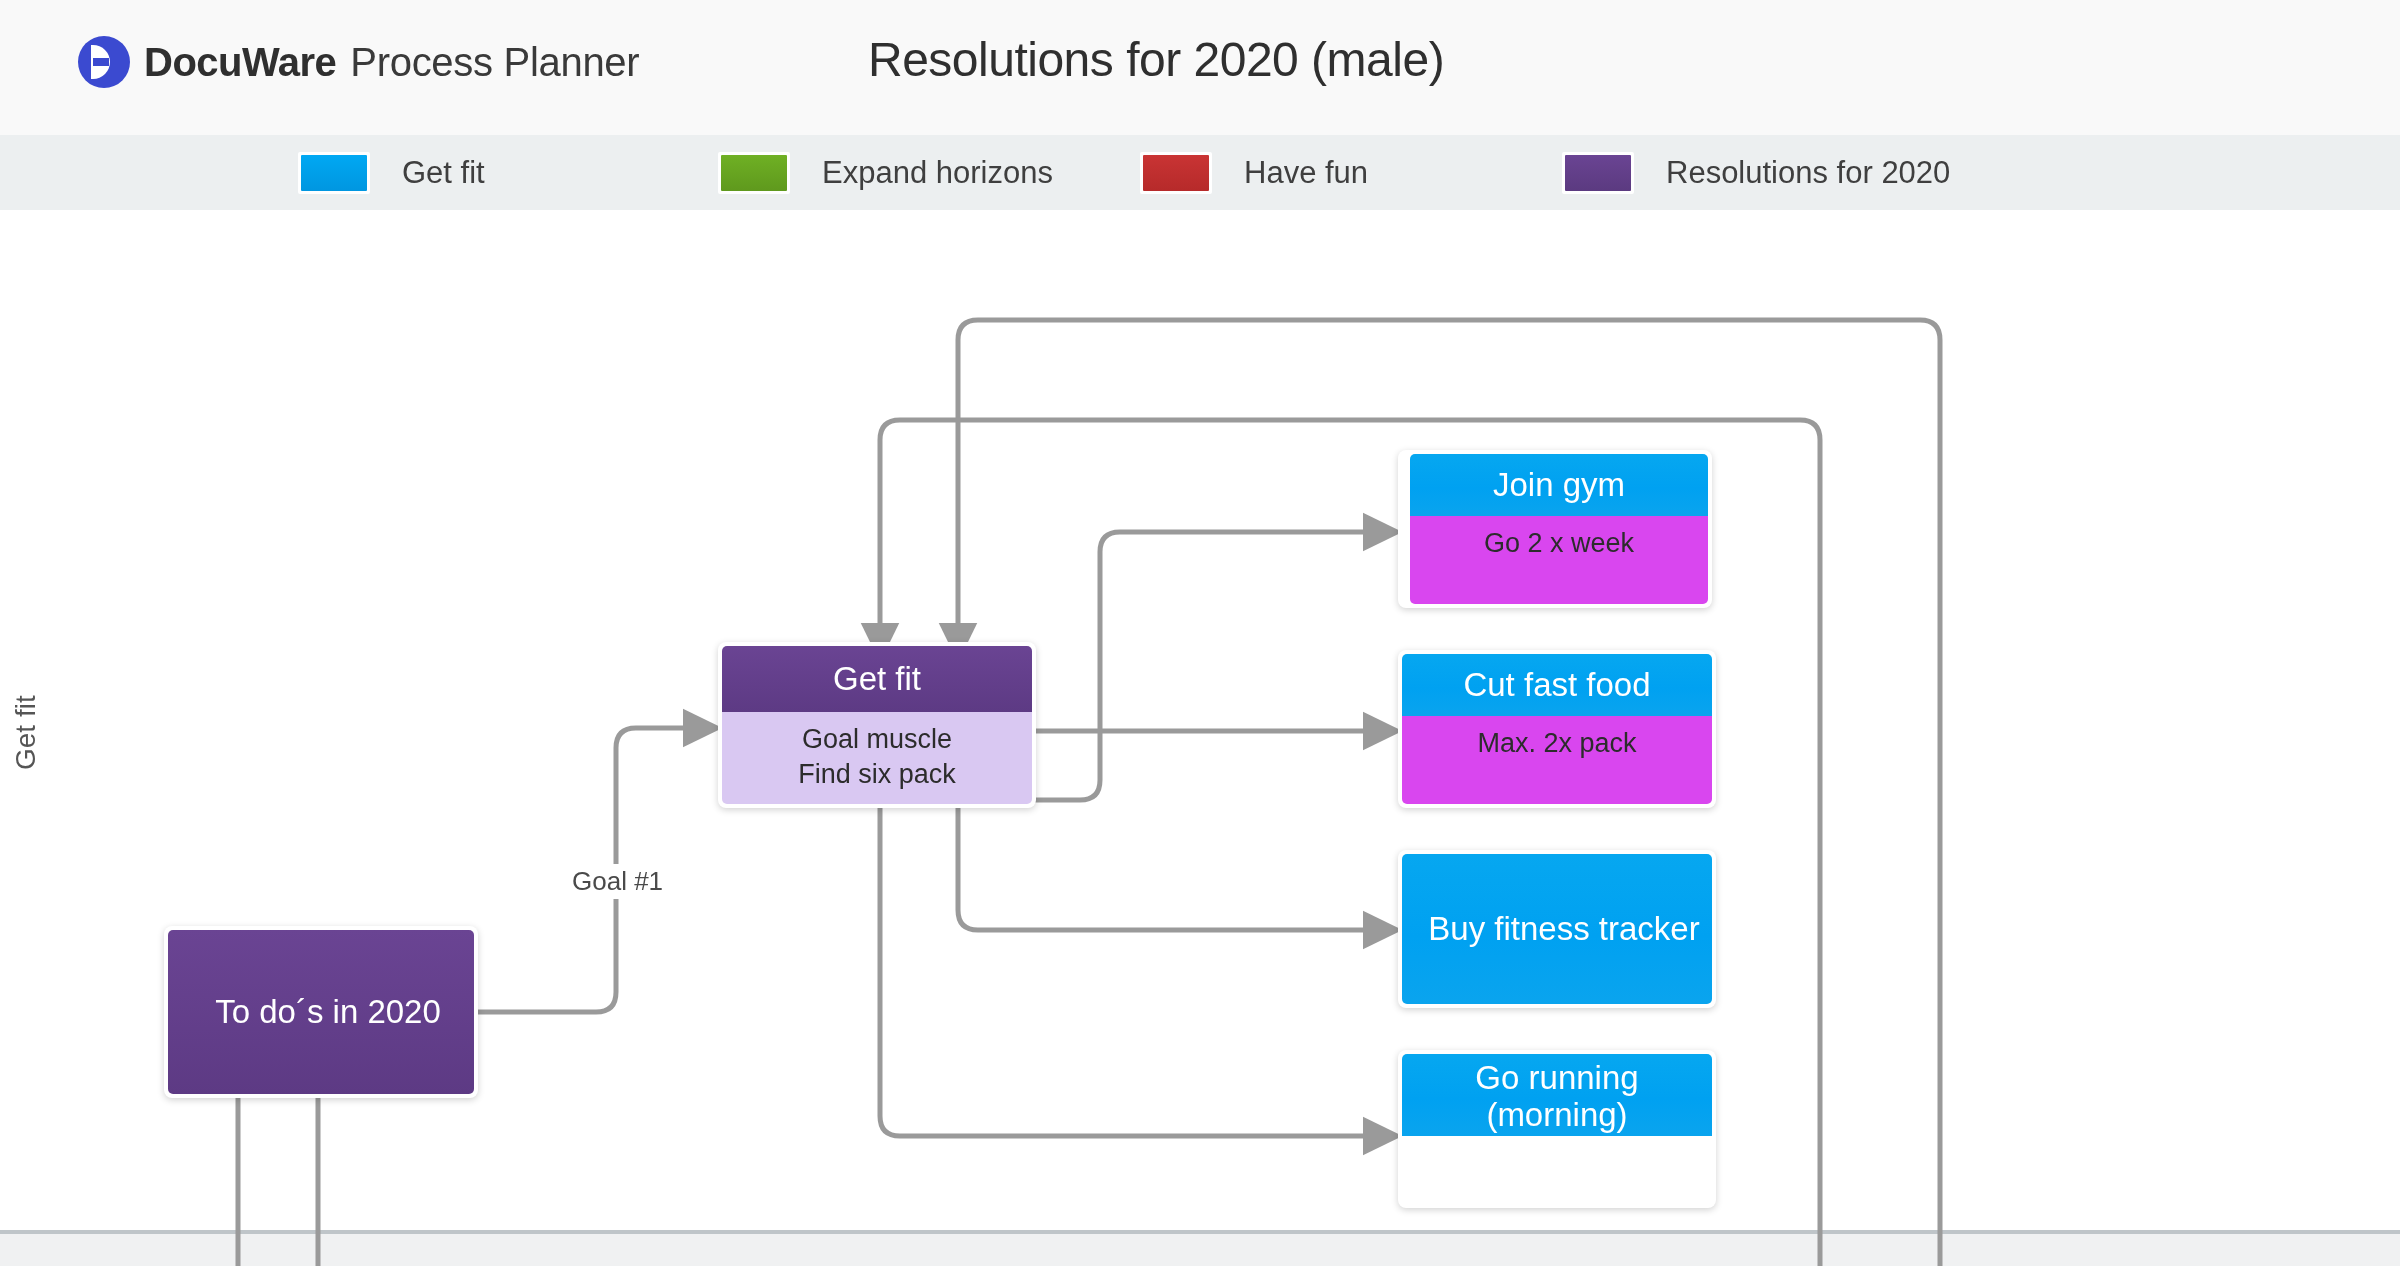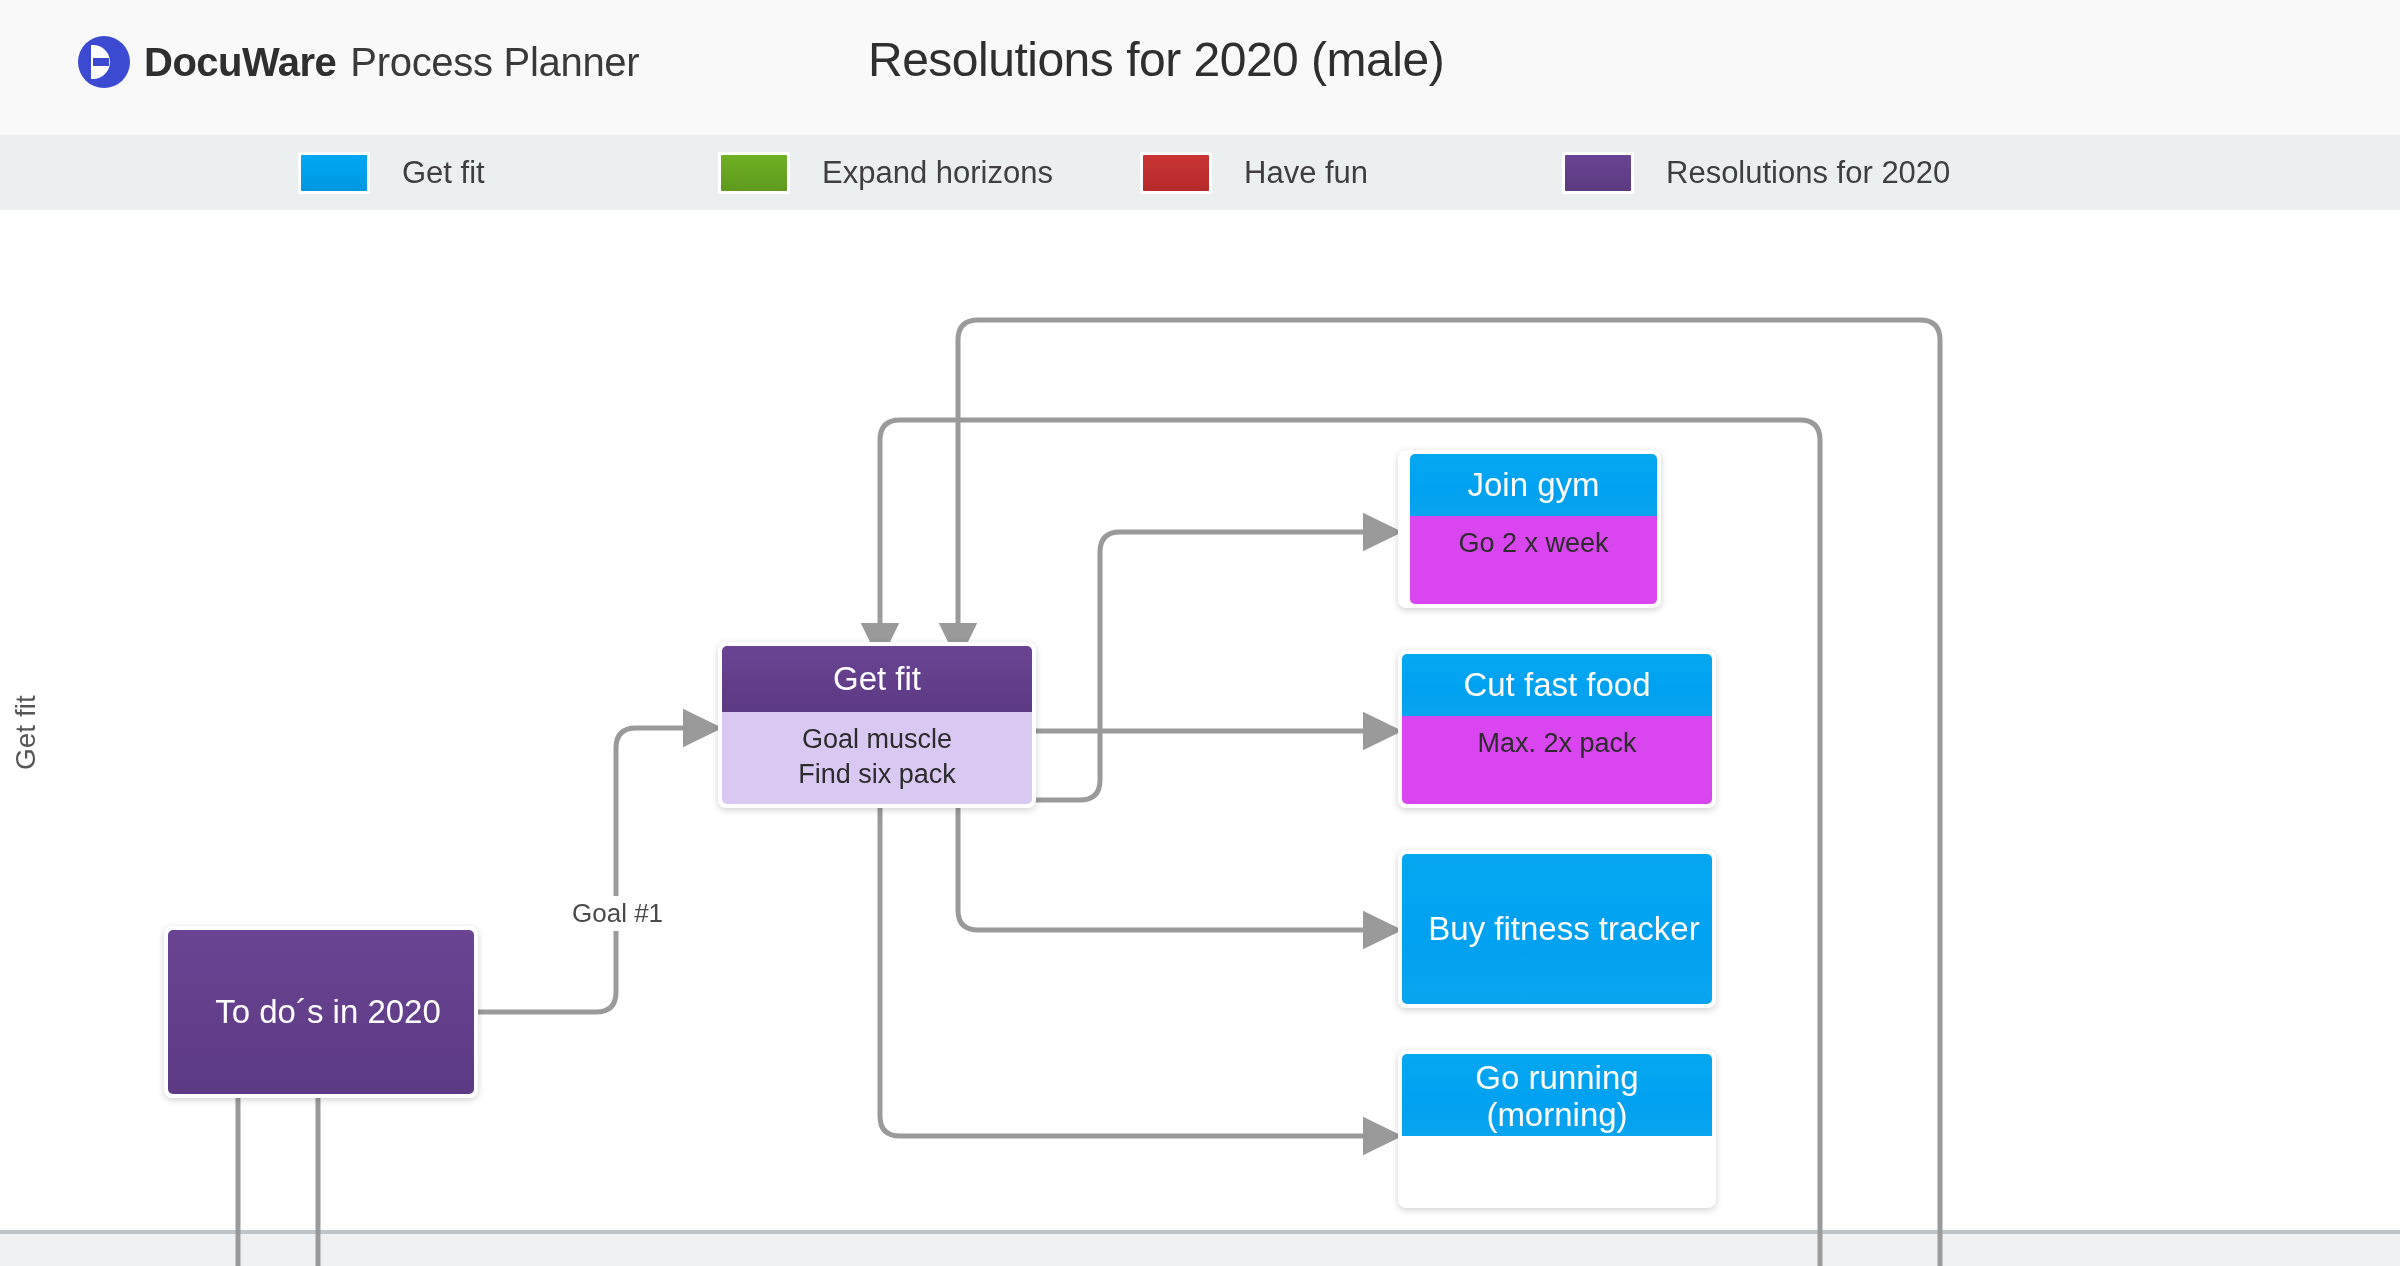--- a/index.html
+++ b/index.html
@@ -196,21 +196,21 @@
   <div class="node c-purple" style="left:718px; top:642px; width:318px; height:166px;">
     <div class="node-inner">
       <div class="node-head" style="height:66px;">Get fit</div>
       <div class="node-body">
         <span>Goal muscle</span>
         <span>Find six pack</span>
       </div>
     </div>
   </div>
 
-  <div class="node c-blue" style="left:1398px; top:450px; width:263px; height:158px;padding-left:12px;">
+  <div class="node c-blue" style="left:1398px; top:450px; width:314px; height:158px;padding-left:12px;">
     <div class="node-inner">
       <div class="node-head" style="height:62px;">Join gym</div>
       <div class="node-body">Go 2 x week</div>
     </div>
   </div>
 
   <div class="node c-blue" style="left:1398px; top:650px; width:318px; height:158px;">
     <div class="node-inner">
       <div class="node-head" style="height:62px;">Cut fast food</div>
       <div class="node-body">Max. 2x pack</div>
@@ -225,15 +225,15 @@
 
   <div class="node c-blue" style="left:1398px; top:1050px; width:318px; height:158px;">
     <div class="node-inner">
       <div class="node-head" style="height:82px; display:block; padding-top:6px;">
         <div>Go running</div>
         <div>(morning)</div>
       </div>
     </div>
   </div>
 
-  <div class="edge-label" style="left:566px; top:864px;margin-top:32px;">Goal #1</div>
+  <div class="edge-label" style="left:566px; top:864px;">Goal #1</div>
 
 </div>
 
 </body></html>

